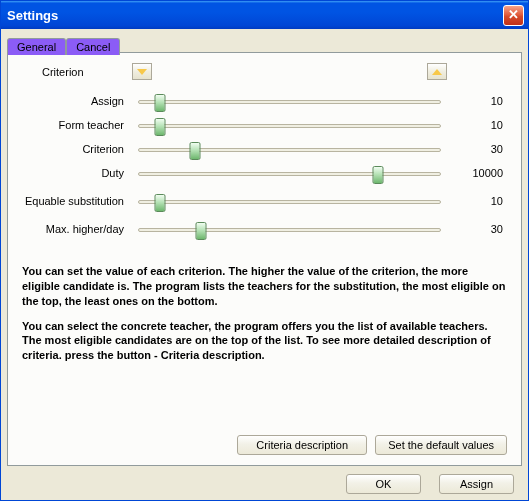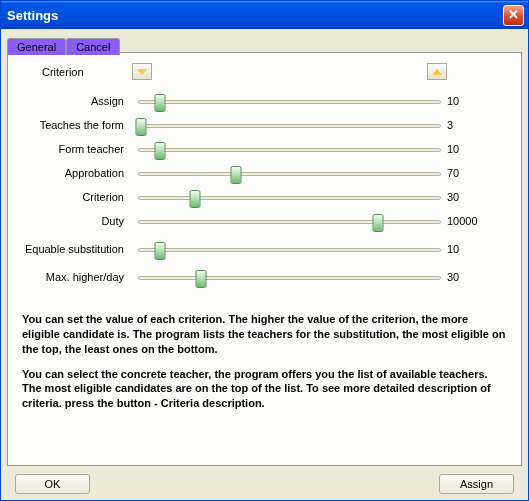--- a/index.html
+++ b/index.html
@@ -169,21 +169,21 @@
     width: 11px;
     height: 18px;
     background: linear-gradient(to bottom, #f0fdf0, #b6e2b6 45%, #6eb76e 100%);
     border: 1px solid #5a8a5a;
     border-radius: 2px;
     transform: translateX(-50%);
     cursor: pointer;
   }
   .crit-value {
     width: 60px;
-    text-align: left;
+    text-align: right;
     padding-right: 4px;
   }
   .desc-text {
     margin-top: 22px;
     color: #000;
     line-height: 1.35;
     font-weight: bold;
   }
   .desc-text p {
     margin: 0 0 10px 0;
@@ -206,22 +206,22 @@
     color: #000;
   }
   .btn.wide { min-width: 130px; }
   .btn.disabled {
     color: #a0a0a0;
     cursor: default;
   }
   .bottom-bar {
     padding: 8px 8px 0px 8px;
     display: flex;
-    justify-content: space-between;
-    gap: 4px;
+    justify-content: flex-end;
+    gap: 18px;
   }
 </style>
 </head>
 <body>
 
 <div class="window">
 
   <div class="titlebar">
     <span class="title">Settings</span>
     <div class="close-btn">
@@ -254,42 +254,26 @@
       <div class="criteria-list" id="criteria-list">
           <div class="crit-row">
             <div class="crit-name">Assign</div>
             <div class="slider-wrap">
               <div class="track"></div>
               <div class="thumb" style="left: 9%;"></div>
             </div>
             <div class="crit-value">10</div>
           </div>
           <div class="crit-row">
-            <div class="crit-name">Teaches the form</div>
-            <div class="slider-wrap">
-              <div class="track"></div>
-              <div class="thumb" style="left: 3%;"></div>
-            </div>
-            <div class="crit-value">3</div>
-          </div>
-          <div class="crit-row">
             <div class="crit-name">Form teacher</div>
             <div class="slider-wrap">
               <div class="track"></div>
               <div class="thumb" style="left: 9%;"></div>
             </div>
             <div class="crit-value">10</div>
-          </div>
-          <div class="crit-row">
-            <div class="crit-name">Approbation</div>
-            <div class="slider-wrap">
-              <div class="track"></div>
-              <div class="thumb" style="left: 33%;"></div>
-            </div>
-            <div class="crit-value">70</div>
           </div>
           <div class="crit-row">
             <div class="crit-name">Criterion</div>
             <div class="slider-wrap">
               <div class="track"></div>
               <div class="thumb" style="left: 20%;"></div>
             </div>
             <div class="crit-value">30</div>
           </div>
           <div class="crit-row">
@@ -317,20 +301,22 @@
             <div class="crit-value">30</div>
           </div>
         </div>
 
       <div class="desc-text">
         <p>You can set the value of each criterion. The higher the value of the criterion, the more eligible candidate is. The program lists the teachers for the substitution, the most eligible on the top, the least ones on the bottom.</p>
         <p>You can select the concrete teacher, the program offers you the list of available teachers. The most eligible candidates are on the top of the list. To see more detailed description of criteria. press the button - Criteria description.</p>
       </div>
 
       <div class="tab-buttons">
+        <button class="btn wide">Criteria description</button>
+        <button class="btn wide">Set the default values</button>
       </div>
 
     </div>
 
     <div class="bottom-bar">
       <button class="btn">OK</button>
       <button class="btn">Assign</button>
     </div>
 
   </div>

